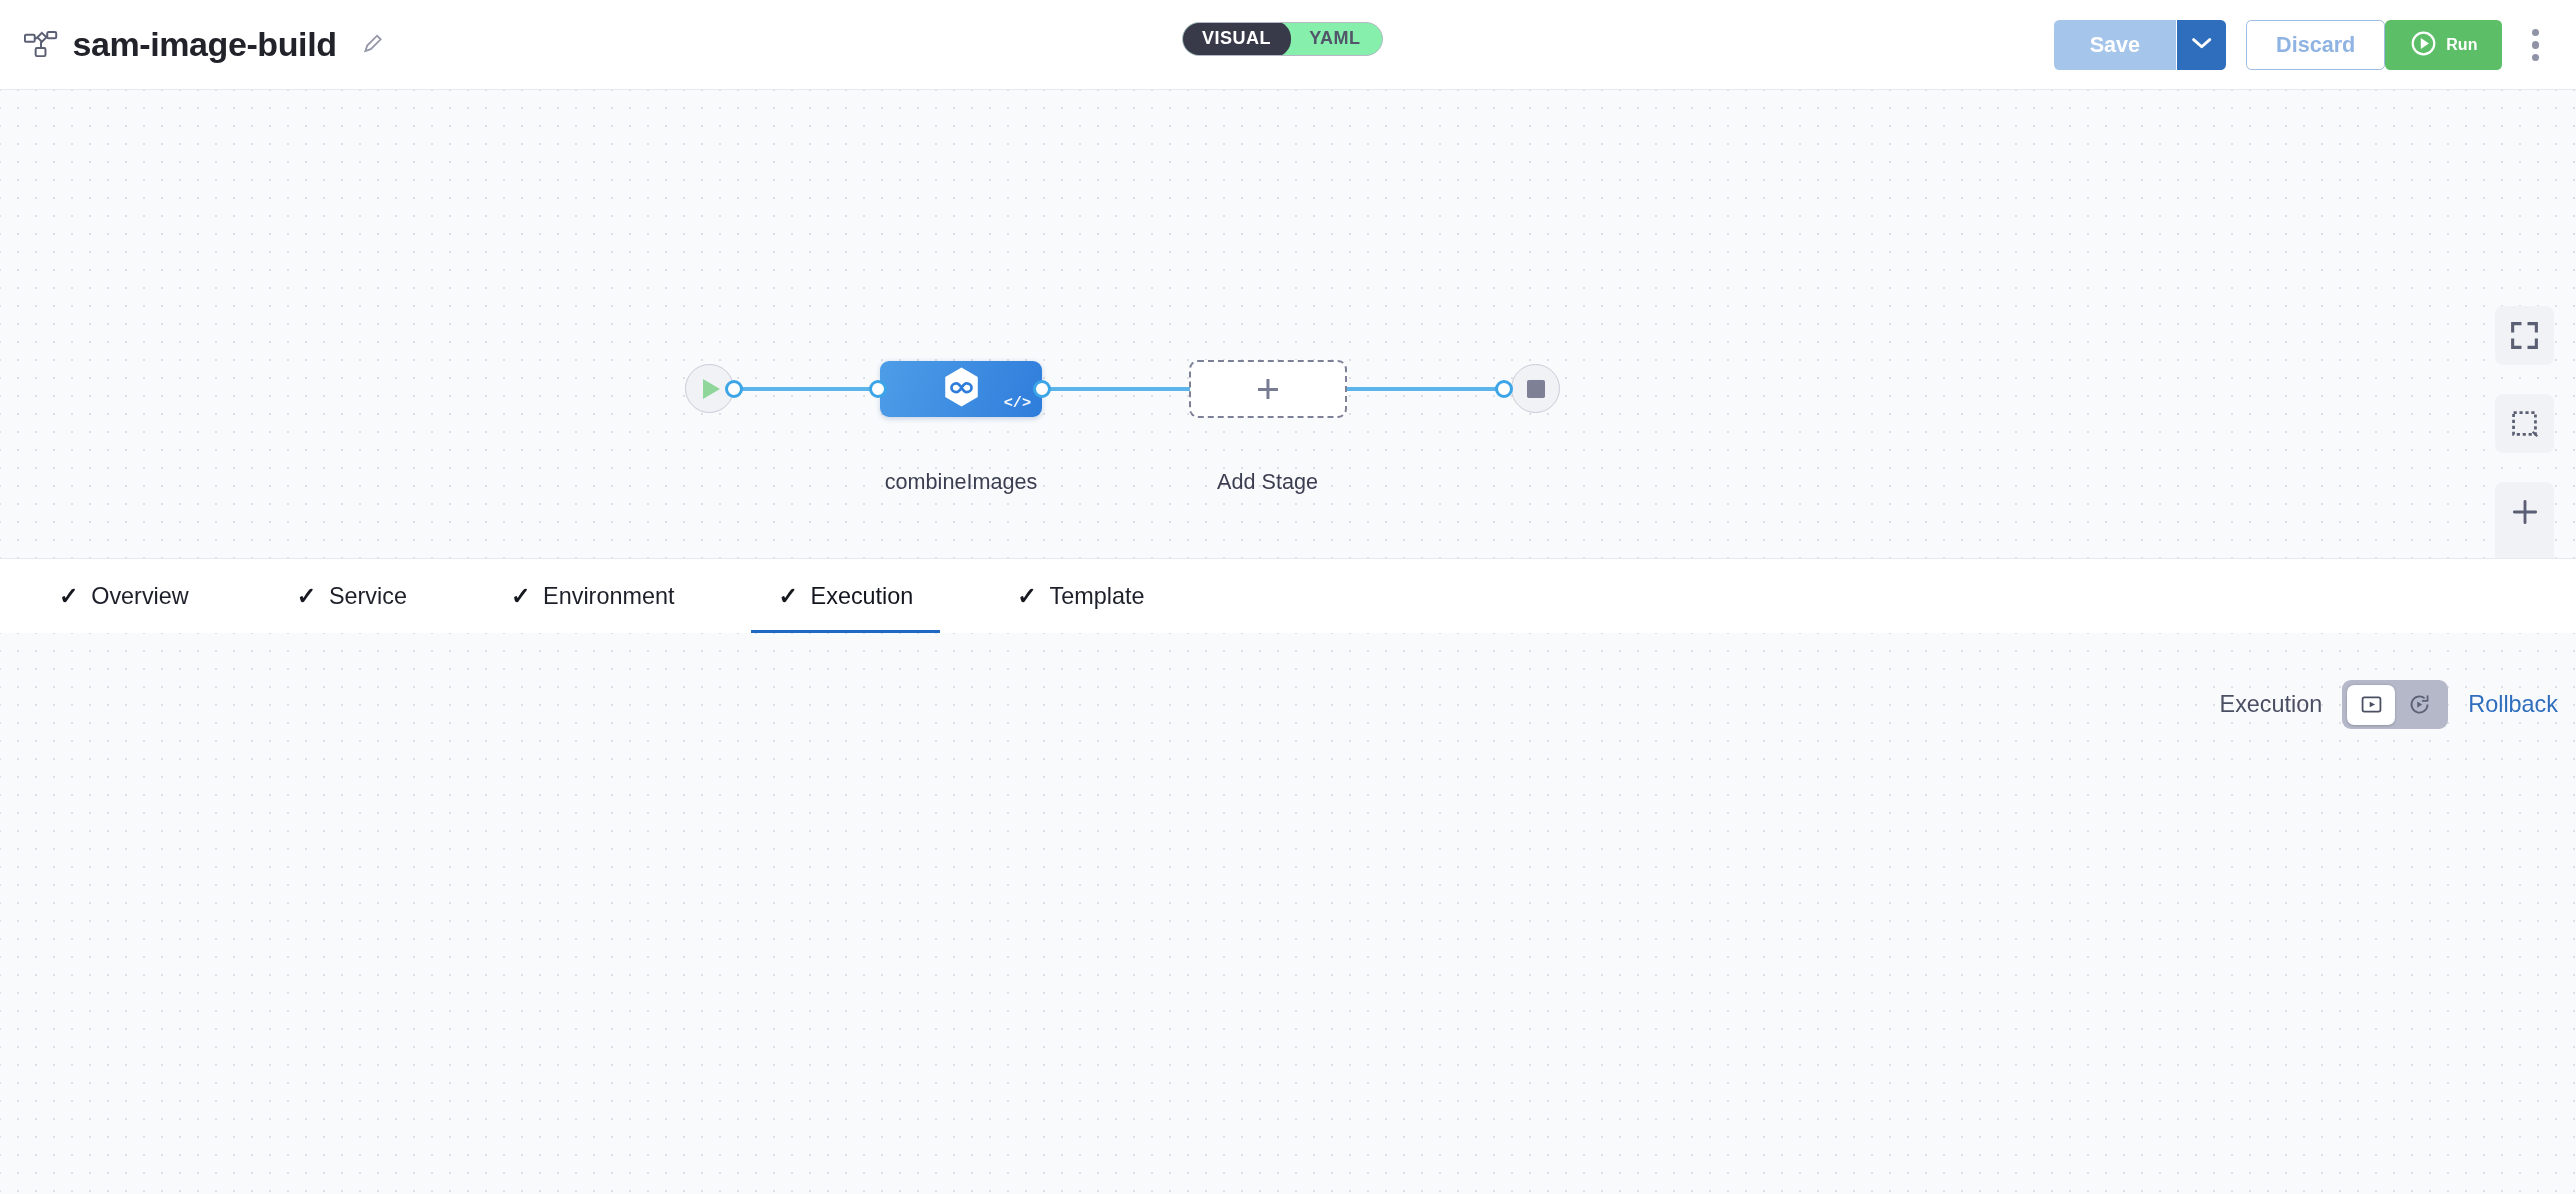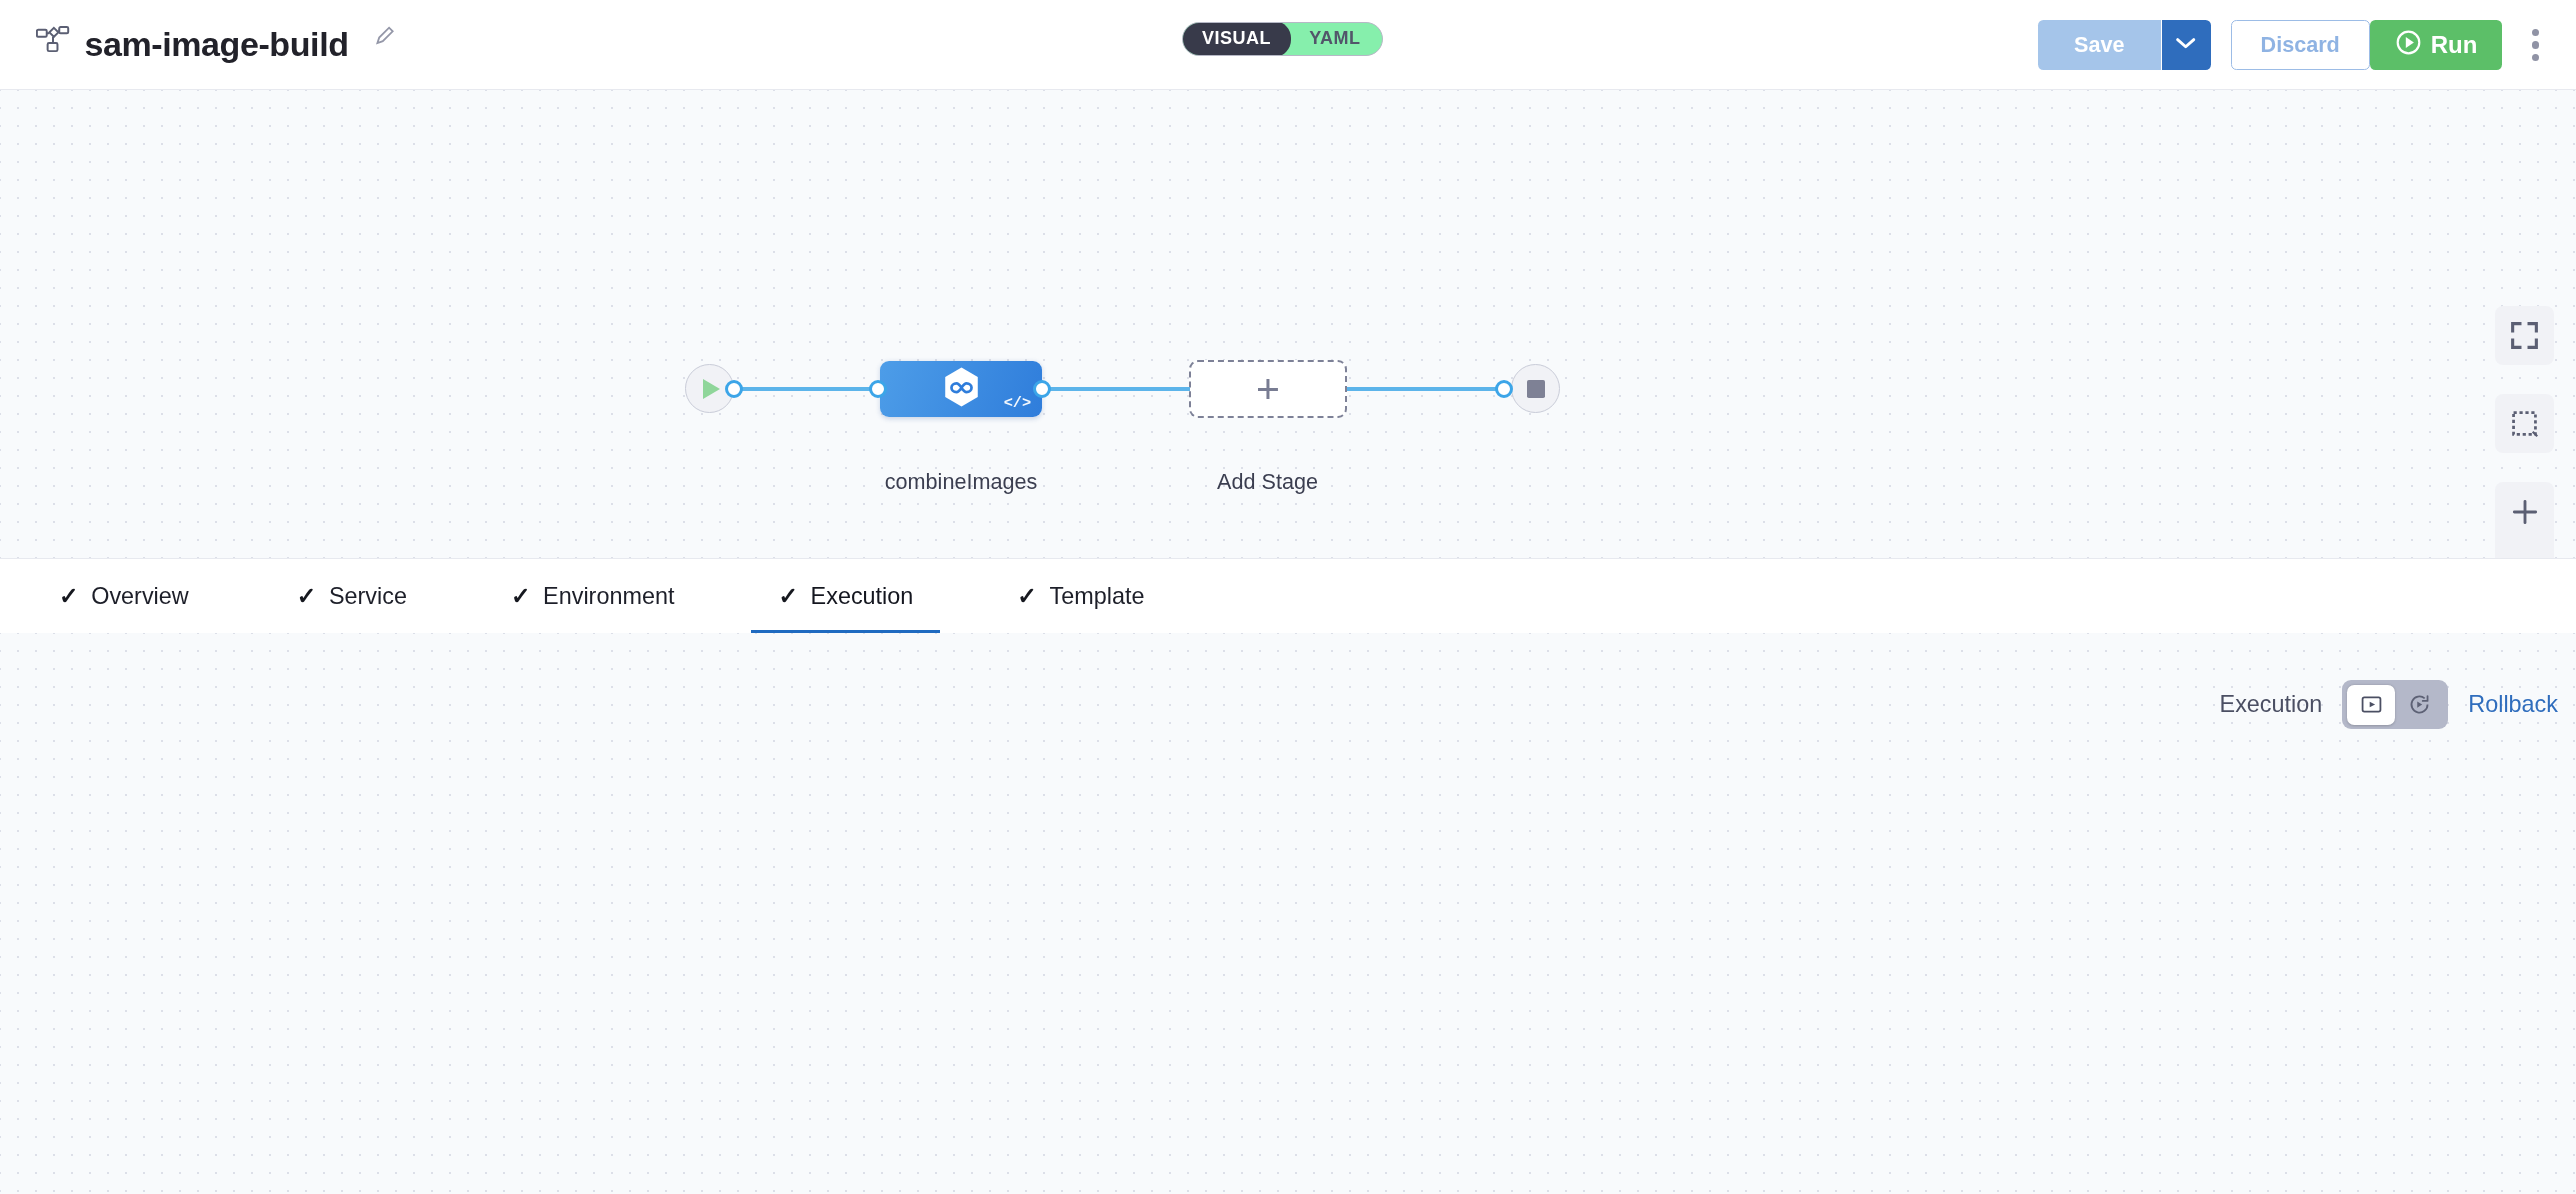--- a/index.html
+++ b/index.html
@@ -18,21 +18,21 @@
     background-position: 9px 9px;
   }
 
   
   .header {
     position: absolute; left: 0; top: 0; width: 2576px; height: 90px;
     background: #ffffff;
     border-bottom: 1.8px solid #e7e9ef;
     display: flex; align-items: center;
   }
-  .hdr-left { display: flex; align-items: flex-start; padding-left: 36px; gap: 14.4px; }
+  .hdr-left { display: flex; align-items: center; padding-left: 24px; gap: 14.4px; }
   .pipeline-icon { width: 34px; height: 29px; display:block; }
   .pipeline-title {
     font-size: 34px; font-weight: bold; color: #22222a; letter-spacing: -0.4px;
     white-space: nowrap;
   }
   .pencil-icon { width: 23.4px; height: 23.4px; margin-left: 9px; display:block; }
 
   .hdr-center {
     position: absolute; left: 1182px; top: 21.6px;
   }
@@ -76,21 +76,21 @@
     width: 50px; display:flex; align-items:center; justify-content:center;
     cursor: pointer; border-left: 1.8px solid #ffffff;
   }
   .discard-btn {
     height: 50px; background: #ffffff; border: 1.3px solid #9cbce6;
     border-radius: 5.4px; color: #8fb3e3; font-size: 21.6px; font-weight: bold;
     padding: 0 29px; cursor: pointer;
   }
   .run-btn {
     height: 50px; background: #5cbf68; border: none; border-radius: 5.4px;
-    color: #ffffff; font-size: 24px; font-weight: bold;
+    color: #ffffff; font-size: 16px; font-weight: bold;
     padding: 0 25px; display:flex; align-items:center; gap: 9px; cursor:pointer;
   }
   .kebab {
     width: 41px; height: 50px; margin-left: 12.6px;
     display: flex; flex-direction: column; align-items: center; justify-content: center; gap: 5.4px;
     cursor: pointer;
   }
   .kebab span { width: 7.2px; height: 7.2px; border-radius: 50%; background: #9093a5; display:block; }
 
   

